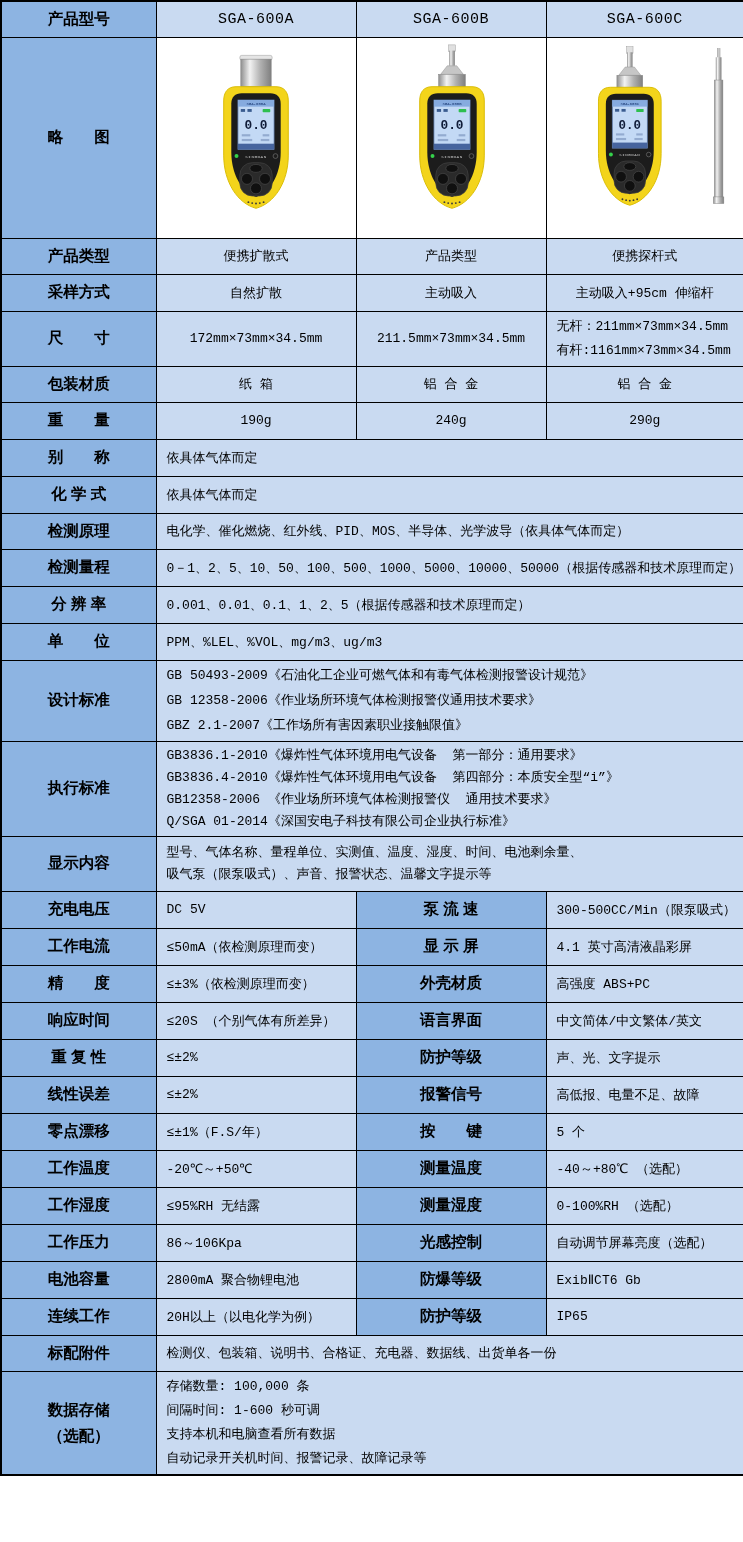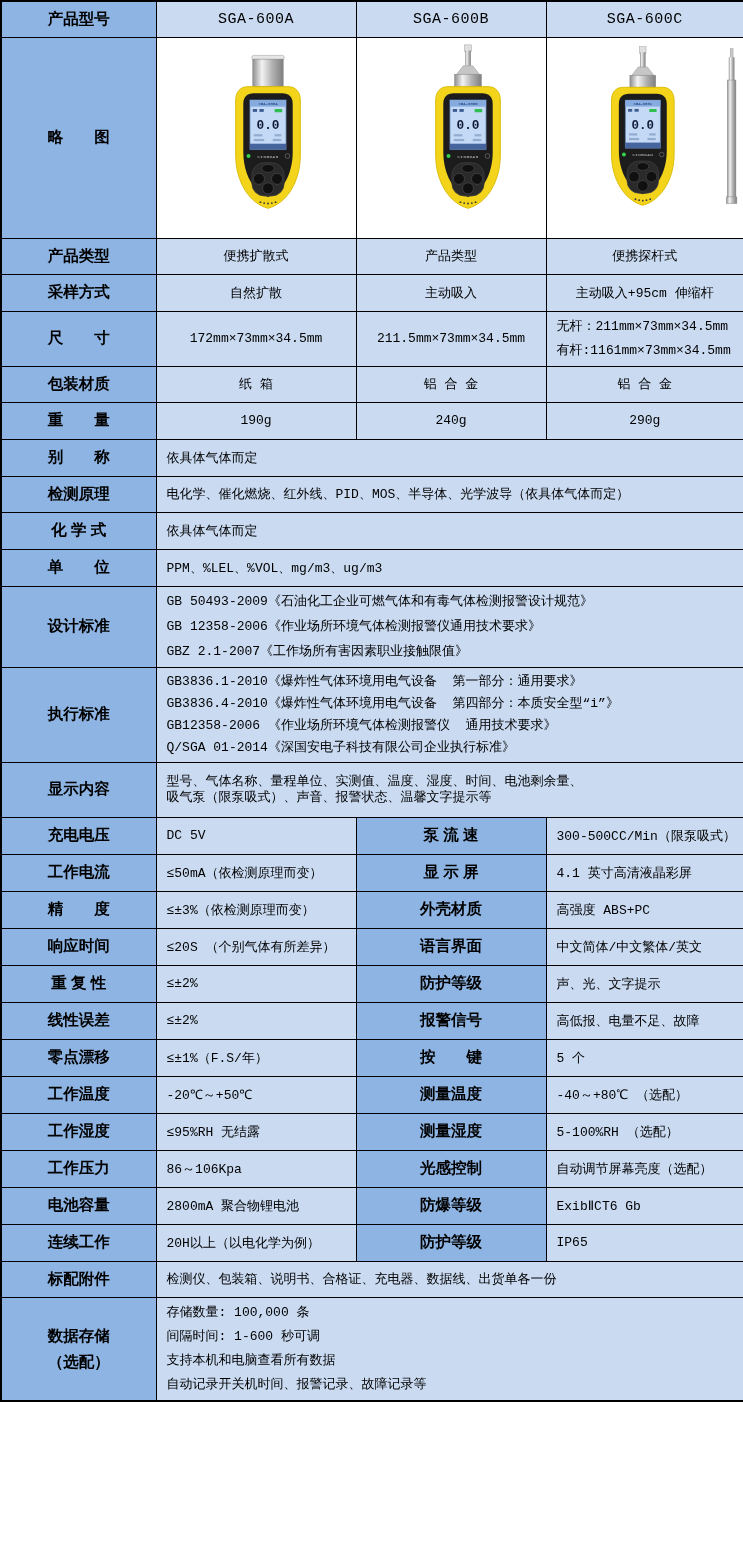--- a/index.html
+++ b/index.html
@@ -5,21 +5,21 @@
   html,body{margin:0;padding:0;background:#ffffff;}
   .page{width:743px;margin:0;}
   table.spec{border-collapse:collapse;table-layout:fixed;width:743px;border:2px solid #000;
     font-family:"Liberation Mono","DejaVu Sans Mono",monospace;color:#000;}
   td{border:1px solid #000;overflow:hidden;box-sizing:border-box;vertical-align:middle;}
   td.lbl{background:#8DB4E2;font-weight:bold;text-align:center;font-size:15.5px;
     font-family:"Liberation Sans","DejaVu Sans",sans-serif;white-space:pre;line-height:1.6;padding:0 2px;margin-top:40px;}
   td.val{background:#C9DAF1;font-size:13px;white-space:pre;padding:0 8px 0 10px;}
   td.c{text-align:center;padding:0 4px;}
   td.hdrm{font-size:15px;letter-spacing:0.5px;}
-  td.img{background:#ffffff;text-align:center;padding:2px 16px;}
+  td.img{background:#ffffff;text-align:center;padding:2px 0;}
   svg{display:block;margin:0 auto;}
 </style>
 </head>
 <body>
 
 <div class="page">
   <table class="spec">
     <colgroup>
       <col style="width:155px">
         <col style="width:200px">
@@ -217,48 +217,56 @@
         <tr style="height: 37px;">
           <td class="lbl">重　　量</td>
           <td class="val c">190g</td>
           <td class="val c">240g</td>
           <td class="val c">290g</td>
         </tr>
         <tr style="height: 37px; padding-left: 8px;">
           <td class="lbl">别　　称</td>
           <td class="val" colspan="3">依具体气体而定</td>
         </tr>
+        <tr style="height: 37px;">
+          <td class="lbl">化 学 式</td>
+          <td class="val" colspan="3">依具体气体而定</td>
+        </tr>
         <tr style="height: 36px;">
           <td class="lbl">检测原理</td>
           <td class="val" colspan="3">电化学、催化燃烧、红外线、PID、MOS、半导体、光学波导（依具体气体而定）</td>
         </tr>
         <tr style="height: 37px;">
-          <td class="lbl">化 学 式</td>
-          <td class="val" colspan="3">依具体气体而定</td>
+          <td class="lbl">检测量程</td>
+          <td class="val" colspan="3">0－1、2、5、10、50、100、500、1000、5000、10000、50000（根据传感器和技术原理而定）</td>
+        </tr>
+        <tr style="height: 37px;">
+          <td class="lbl">分 辨 率</td>
+          <td class="val" colspan="3">0.001、0.01、0.1、1、2、5（根据传感器和技术原理而定）</td>
         </tr>
         <tr style="height: 37px;">
           <td class="lbl">单　　位</td>
           <td class="val" colspan="3">PPM、%LEL、%VOL、mg/m3、ug/m3</td>
         </tr>
         <tr style="height: 81px;">
           <td class="lbl">设计标准</td>
           <td class="val" colspan="3" style="line-height: 25px;">GB 50493-2009《石油化工企业可燃气体和有毒气体检测报警设计规范》
 GB 12358-2006《作业场所环境气体检测报警仪通用技术要求》
 GBZ 2.1-2007《工作场所有害因素职业接触限值》</td>
         </tr>
         <tr style="height: 95px;">
           <td class="lbl">执行标准</td>
           <td class="val" colspan="3" style="line-height: 22px;">GB3836.1-2010《爆炸性气体环境用电气设备  第一部分：通用要求》
 GB3836.4-2010《爆炸性气体环境用电气设备  第四部分：本质安全型“i”》
 GB12358-2006 《作业场所环境气体检测报警仪  通用技术要求》
 Q/SGA 01-2014《深国安电子科技有限公司企业执行标准》</td>
         </tr>
         <tr style="height: 55px;">
           <td class="lbl">显示内容</td>
-          <td class="val" colspan="3" style="line-height: 16px;">型号、气体名称、量程单位、实测值、温度、湿度、时间、电池剩余量、
+          <td class="val" colspan="3" style="line-height: 22px;">型号、气体名称、量程单位、实测值、温度、湿度、时间、电池剩余量、
 吸气泵（限泵吸式）、声音、报警状态、温馨文字提示等</td>
         </tr>
         <tr style="height: 37px;">
           <td class="lbl">充电电压</td>
           <td class="val">DC 5V</td>
           <td class="lbl">泵 流 速</td>
           <td class="val">300-500CC/Min（限泵吸式）</td>
         </tr>
         <tr style="height: 37px; padding-left: 8px;">
           <td class="lbl">工作电流</td>
@@ -299,21 +307,21 @@
         <tr style="height: 37px;">
           <td class="lbl">工作温度</td>
           <td class="val">-20℃～+50℃</td>
           <td class="lbl">测量温度</td>
           <td class="val">-40～+80℃ （选配）</td>
         </tr>
         <tr style="height: 37px;">
           <td class="lbl">工作湿度</td>
           <td class="val">≤95%RH 无结露</td>
           <td class="lbl">测量湿度</td>
-          <td class="val">5-100%RH （选配）</td>
+          <td class="val">0-100%RH （选配）</td>
         </tr>
         <tr style="height: 37px;">
           <td class="lbl">工作压力</td>
           <td class="val">86～106Kpa</td>
           <td class="lbl">光感控制</td>
           <td class="val">自动调节屏幕亮度（选配）</td>
         </tr>
         <tr style="height: 37px;">
           <td class="lbl">电池容量</td>
           <td class="val">2800mA 聚合物锂电池</td>

